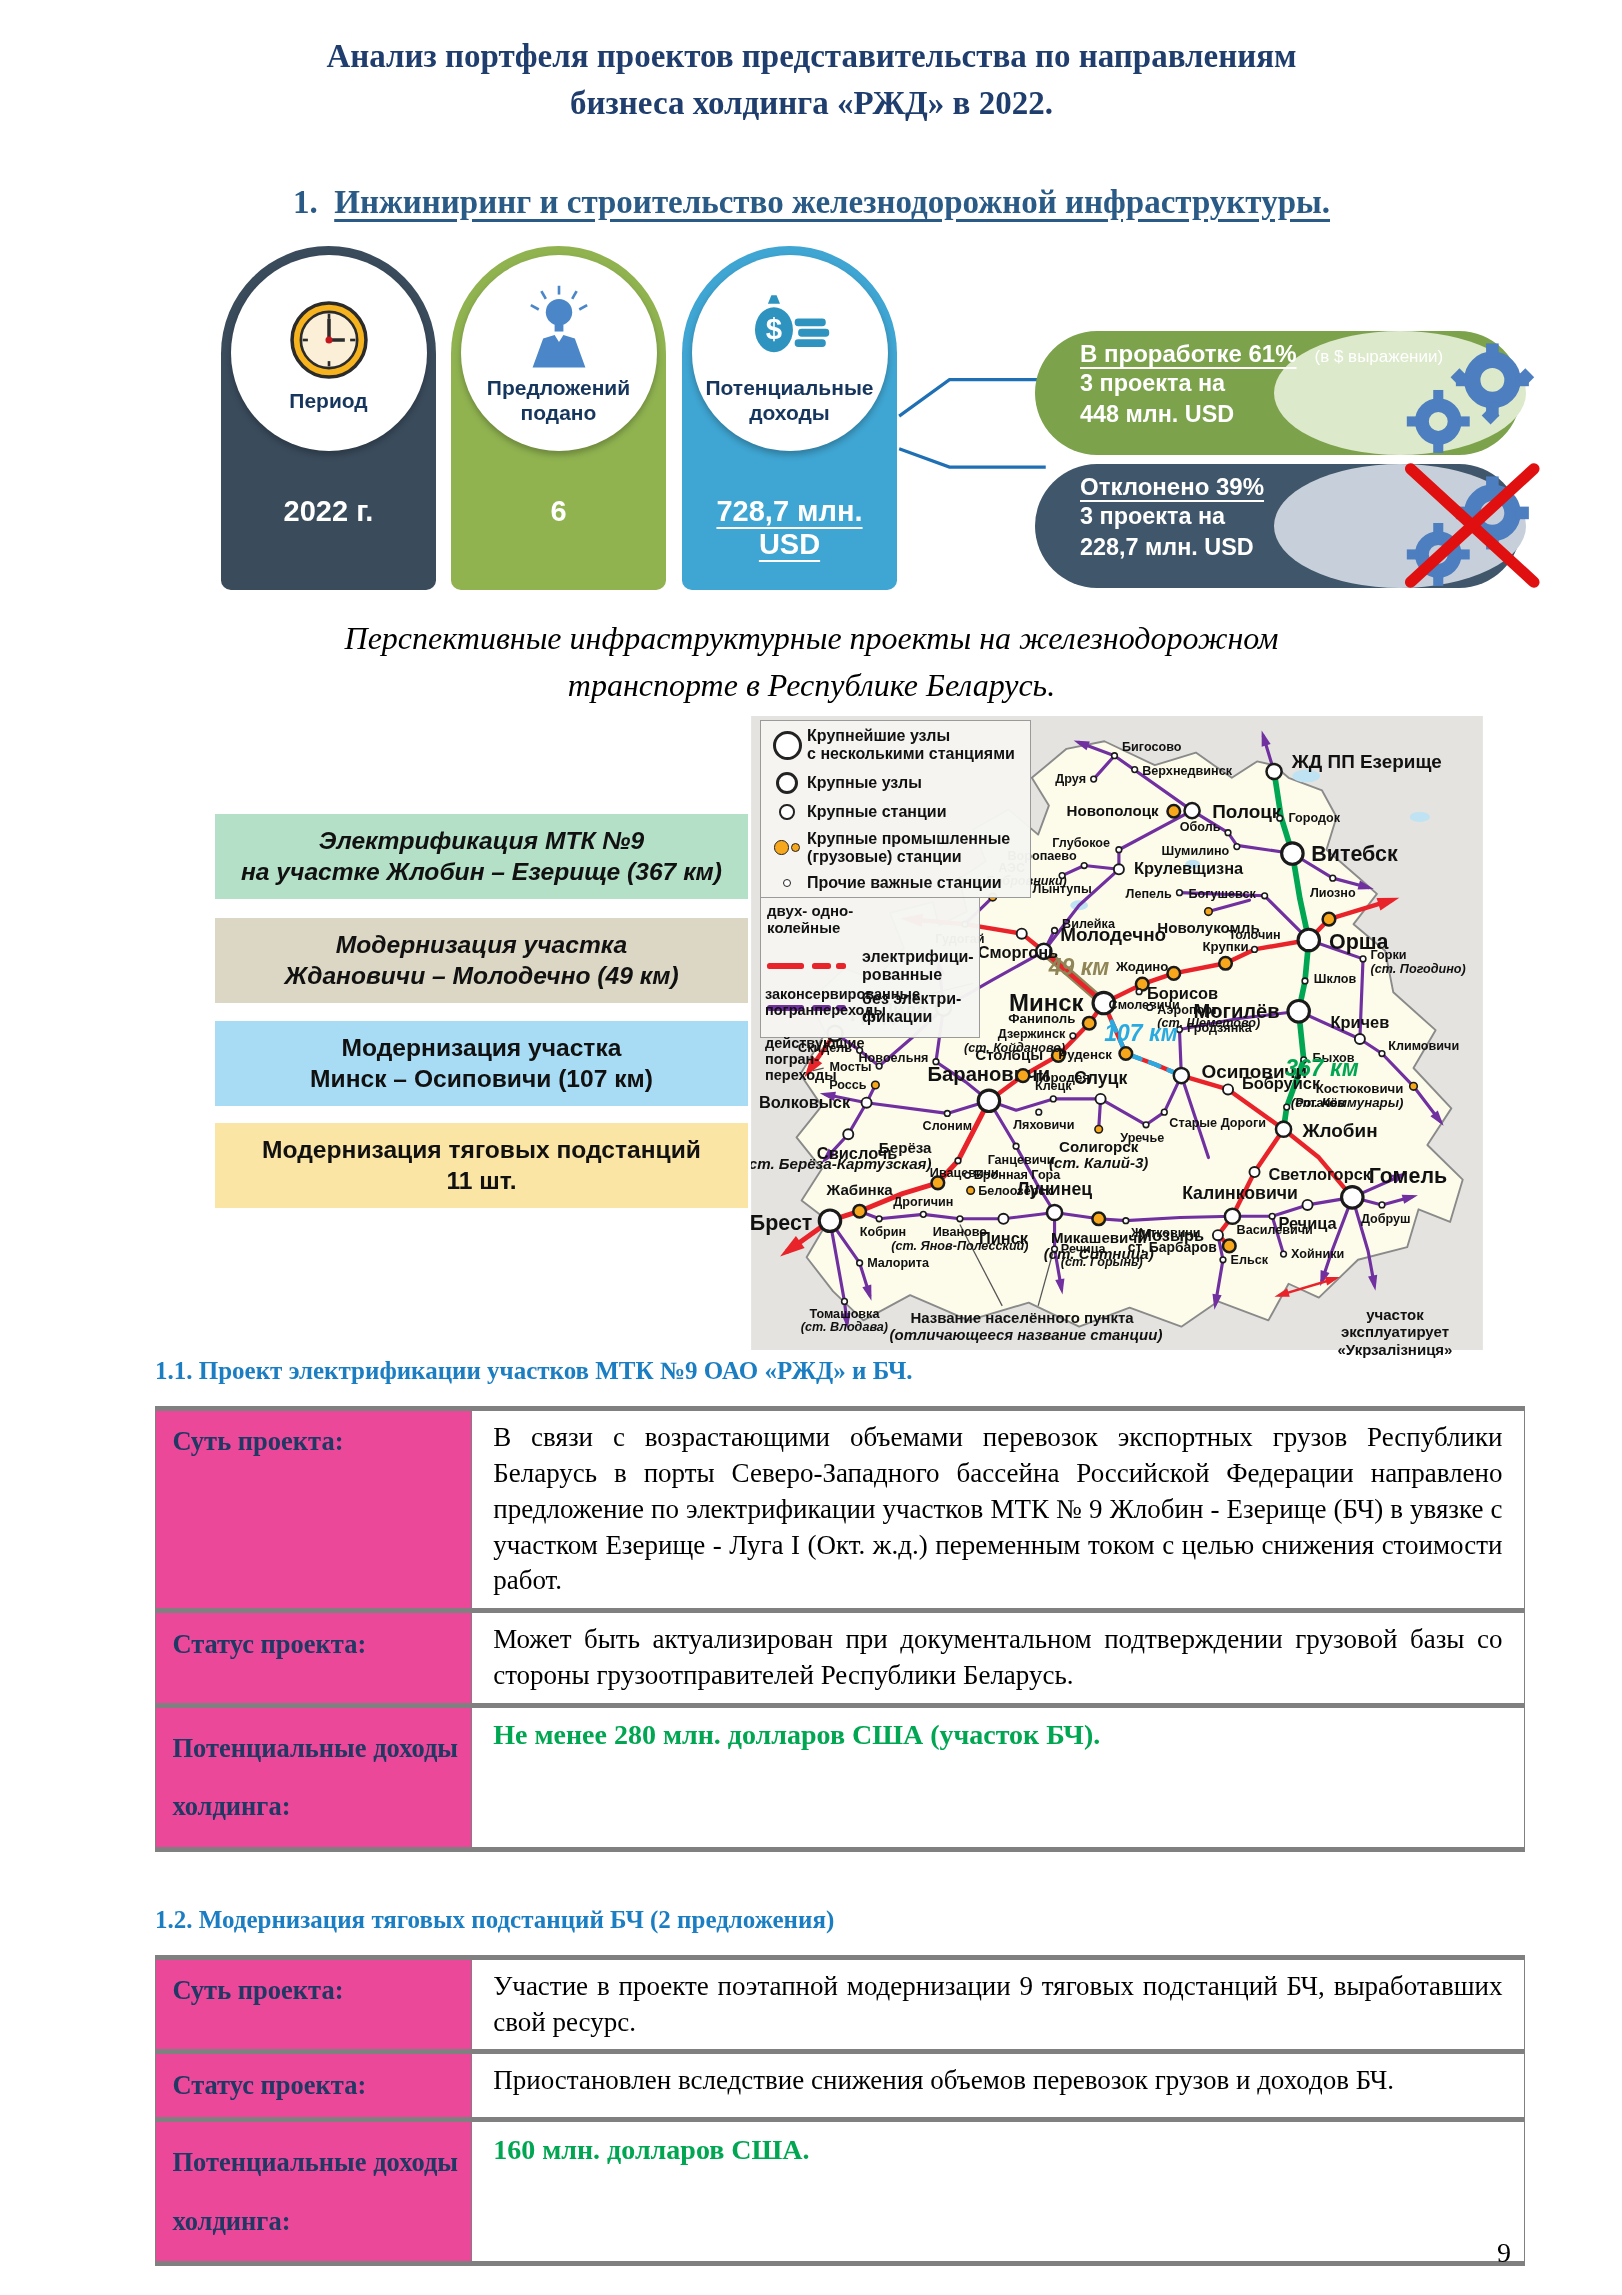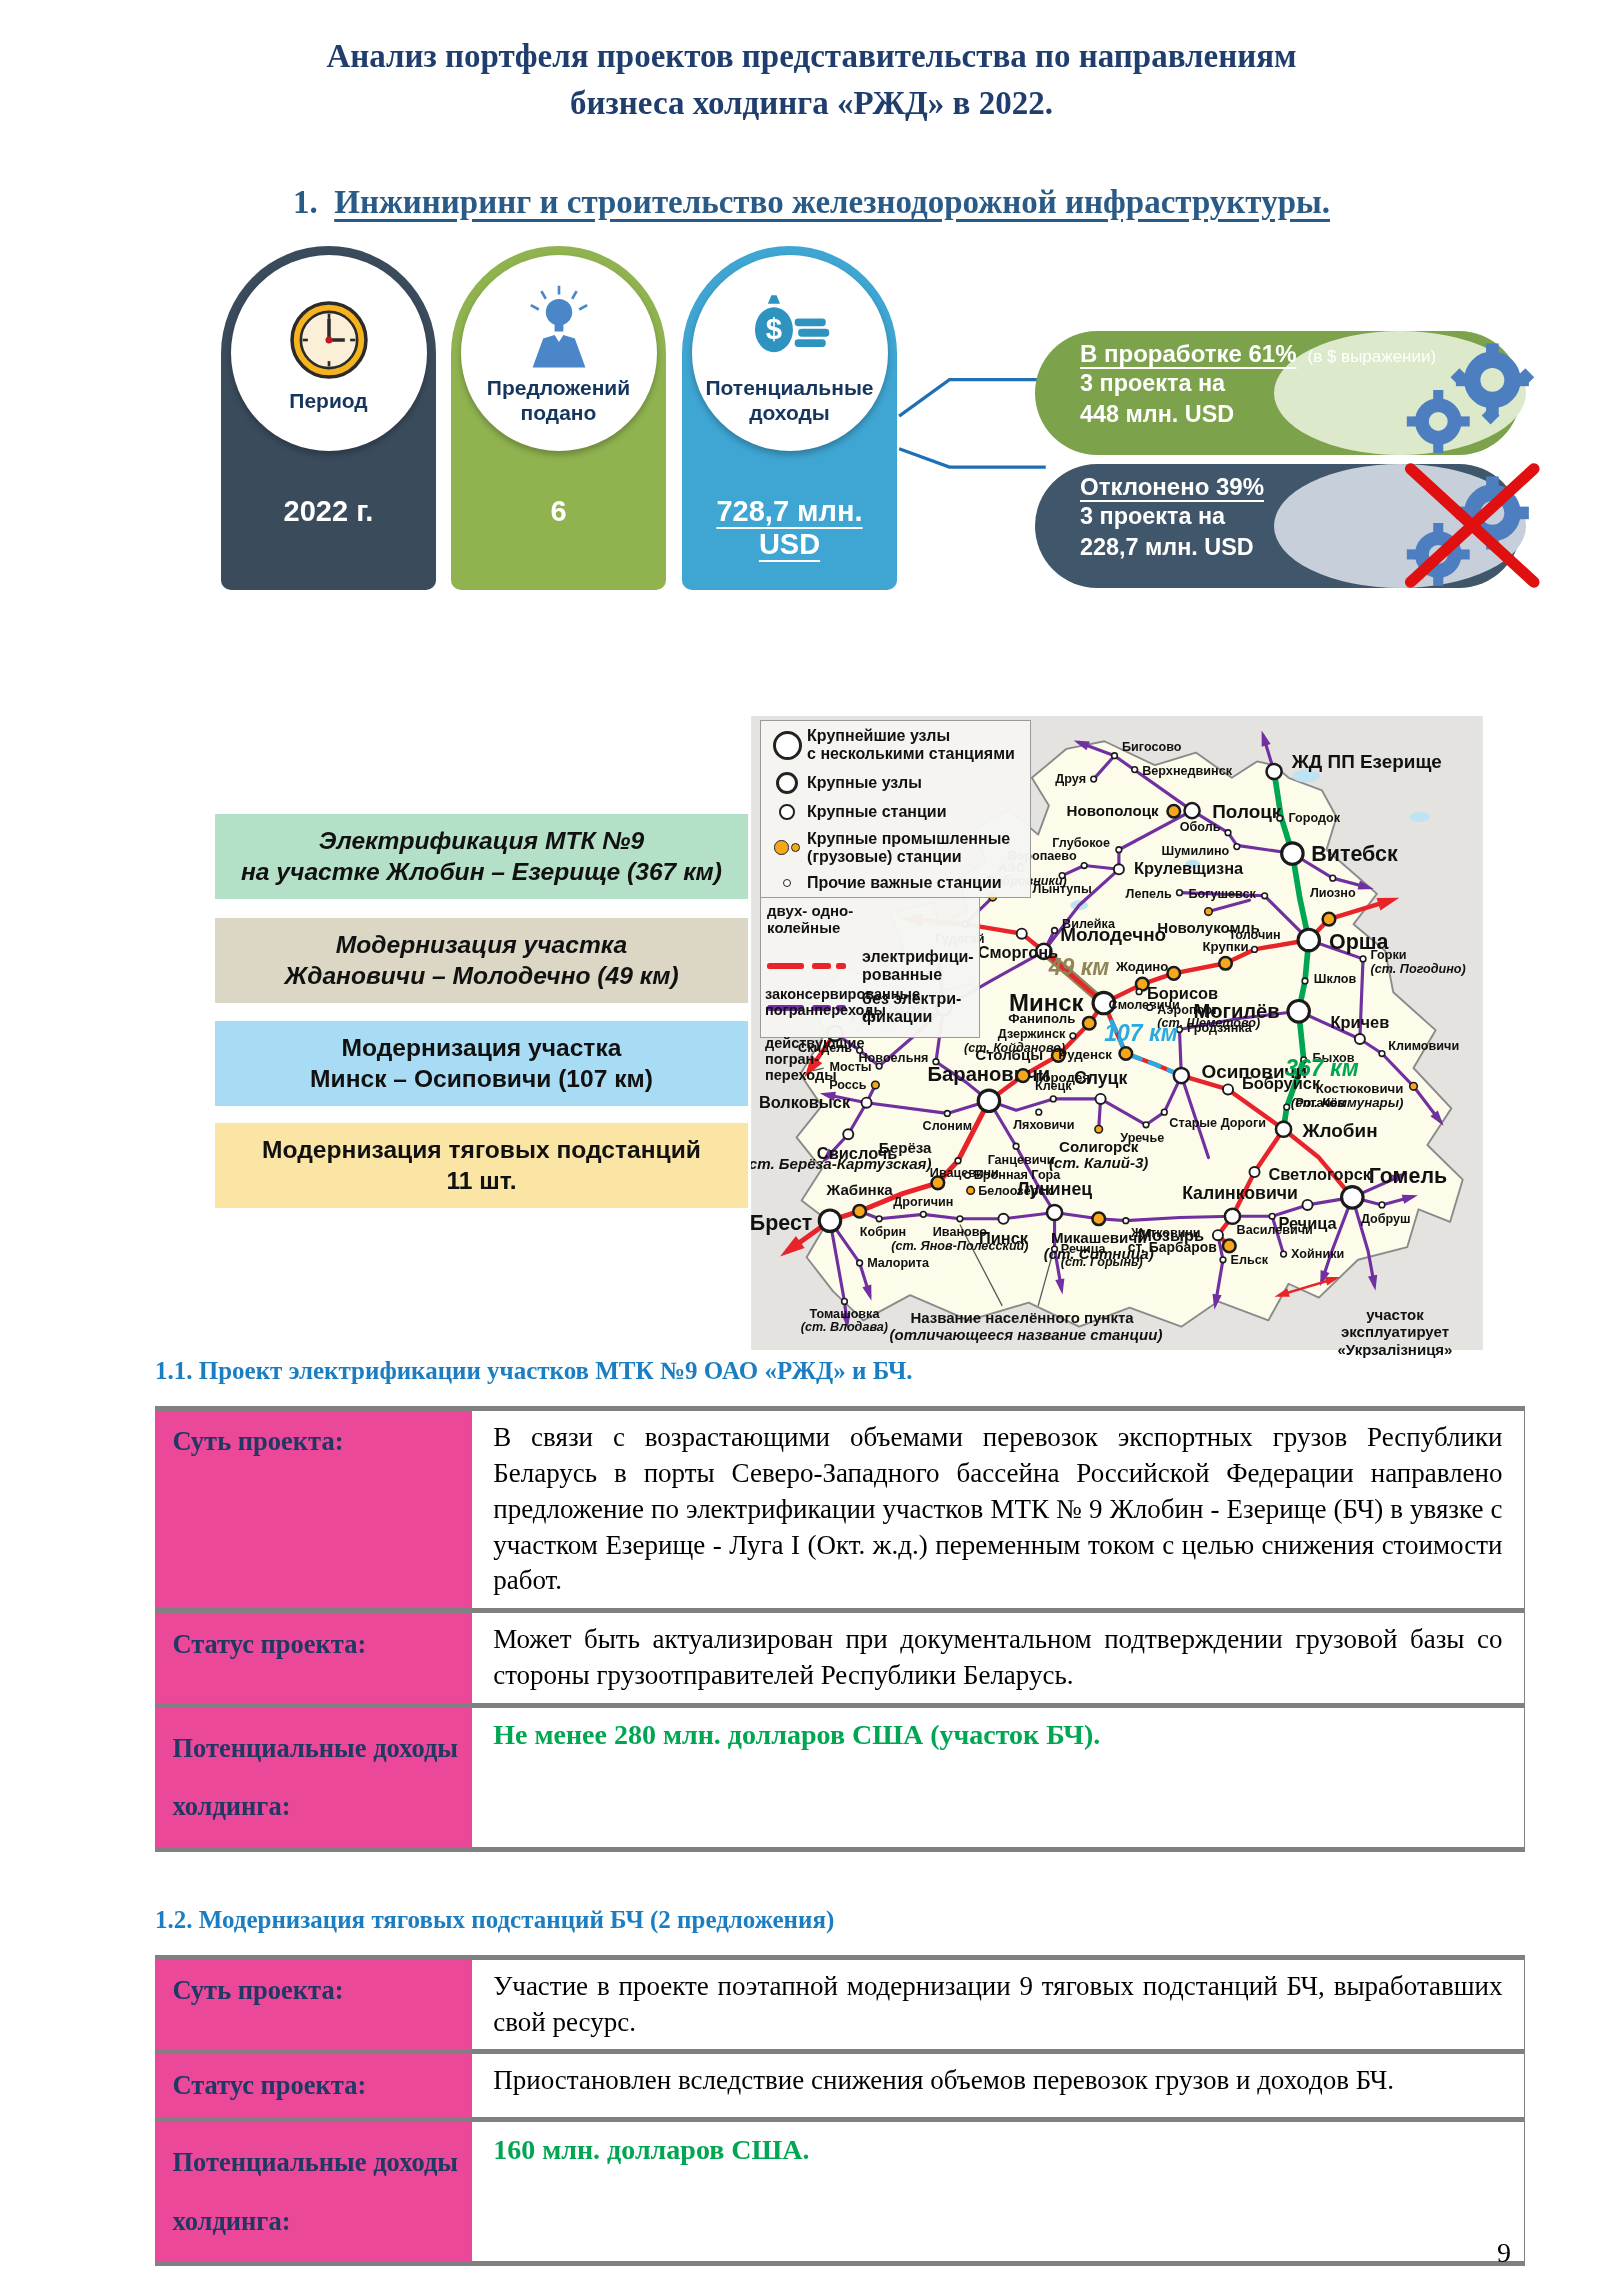--- a/index.html
+++ b/index.html
@@ -18,21 +18,21 @@
   .card-icon{height:95px;display:flex;align-items:center;justify-content:center;}
   .card-label{color:#17365D;font-weight:bold;font-size:21px;line-height:1.2;text-align:center;}
   .card-value{position:absolute;top:249px;left:0;width:100%;text-align:center;color:#fff;font-weight:bold;font-size:29px;}
   .card-value.u{text-decoration:underline;text-decoration-thickness:1.9px;text-underline-offset:6.3px;}
 
   
   .callout{position:absolute;left:1035px;width:486px;height:124px;border-radius:62px;font-family:"Liberation Sans",sans-serif;color:#fff;}
   .callout .ellipse{position:absolute;right:-5px;top:0;width:252px;height:124px;border-radius:50%;}
   .callout .txt{position:absolute;left:45px;top:8.8px;z-index:3;}
   .callout-title{font-size:24px;font-weight:bold;text-decoration:underline;text-decoration-thickness:1.9px;text-underline-offset:5px;}
-  .callout-suffix{font-size:17px;font-weight:normal;text-decoration:none;margin-left:11px;}
+  .callout-suffix{font-size:17px;font-weight:normal;text-decoration:none;margin-left:18px;}
   .callout-line{font-size:23.4px;font-weight:bold;line-height:1.35;}
   .gears{position:absolute;right:-28px;top:-7.6px;z-index:2;}
 
   
   .subtitle{position:absolute;top:615px;left:0;width:100%;text-align:center;font-style:italic;font-size:32px;line-height:47px;color:#000;}
 
   
   .pbox{position:absolute;left:215px;width:533px;height:85px;display:flex;align-items:center;justify-content:center;text-align:center;font-family:"Liberation Sans",sans-serif;font-weight:bold;font-size:24.6px;line-height:1.25;color:#111;}
   .pbox.italic{font-style:italic;}
 
@@ -211,20 +211,24 @@
         </g>
       </svg>
     </div>
     <div class="txt">
       <div><span class="callout-title">Отклонено 39%</span><span class="callout-suffix"></span></div>
       <div class="callout-line">3 проекта на</div>
       <div class="callout-line">228,7 млн. USD</div>
     </div>
   </div>
 
+  <div class="subtitle">
+    <div>Перспективные инфраструктурные проекты на железнодорожном</div>
+    <div>транспорте в Республике Беларусь.</div>
+  </div>
 
   <div class="pbox italic pre" style="top:814px;background:#B5E0C8;">Электрификация МТК №9
 на участке Жлобин – Езерище (367 км)</div>
   <div class="pbox italic pre" style="top:918px;background:#DBD7C4;">Модернизация участка
 Ждановичи – Молодечно (49 км)</div>
   <div class="pbox pre" style="top:1021px;background:#A8DCF4;">Модернизация участка
 Минск – Осиповичи (107 км)</div>
   <div class="pbox pre" style="top:1123px;background:#FBE5A4;">Модернизация тяговых подстанций
 11 шт.</div>
 

